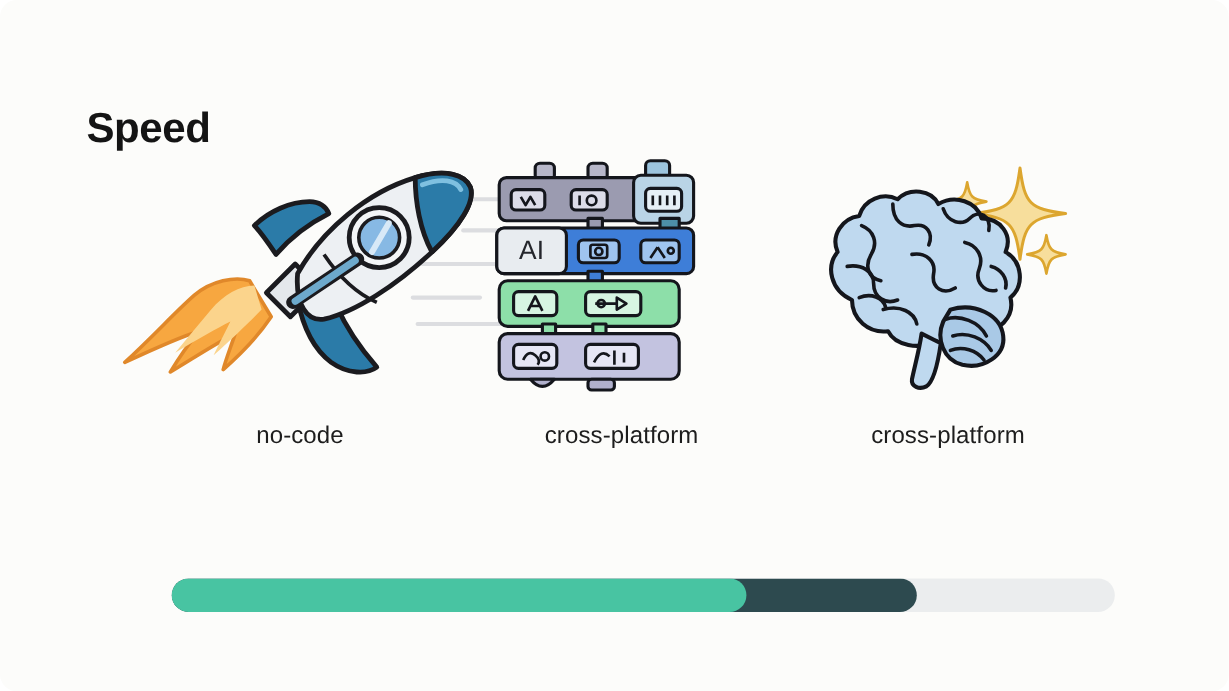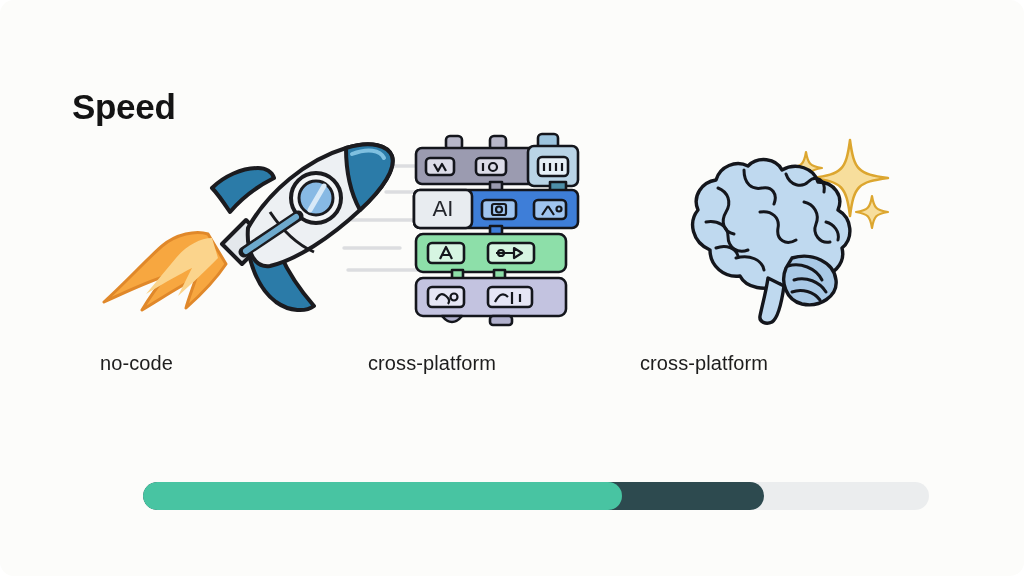--- a/index.html
+++ b/index.html
@@ -53,21 +53,21 @@
     left: 0;
     top: 0;
     width: 300px;
     height: 210px;
   }
   .item-caption {
     position: absolute;
     left: 0;
     top: 222px;
     width: 300px;
-    text-align: left;
+    text-align: center;
     font-size: 20px;
     color: #1d1d1d;
     letter-spacing: 0.1px;
   }
   #item-0 { left: 100px; }
   #item-1 { left: 368px; }
   #item-2 { left: 640px; }
 
   
   #progress-wrap {

